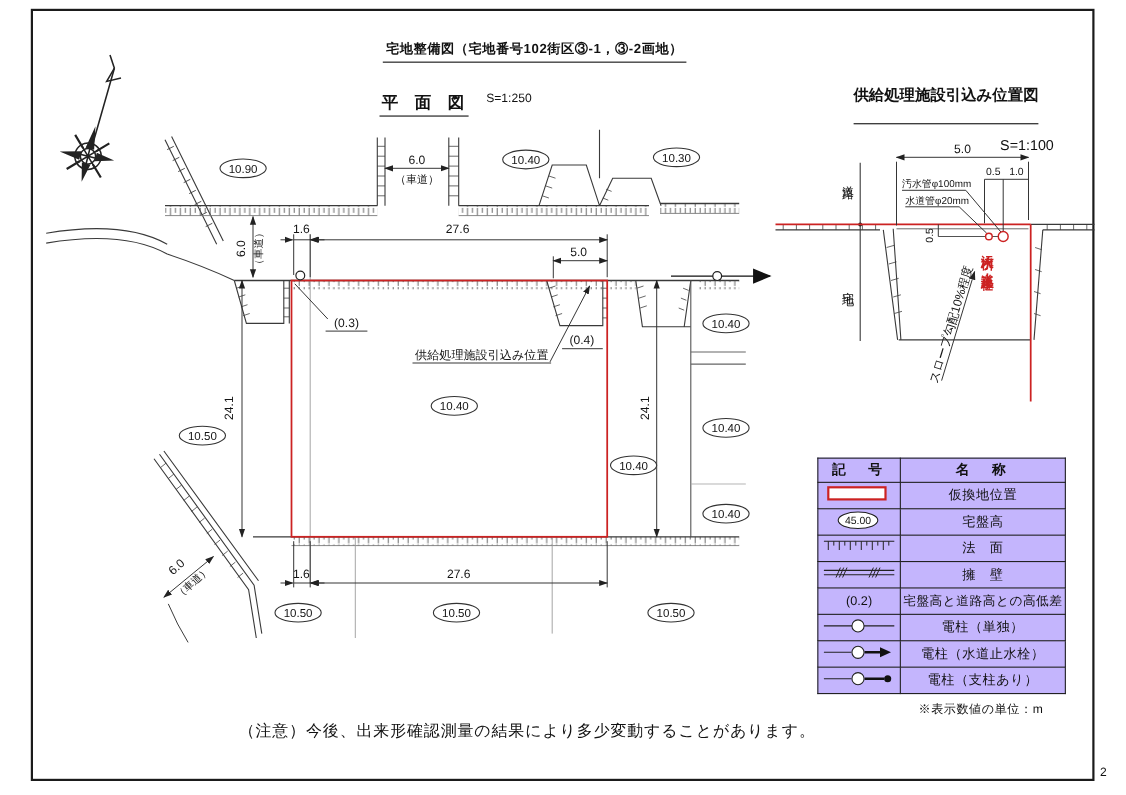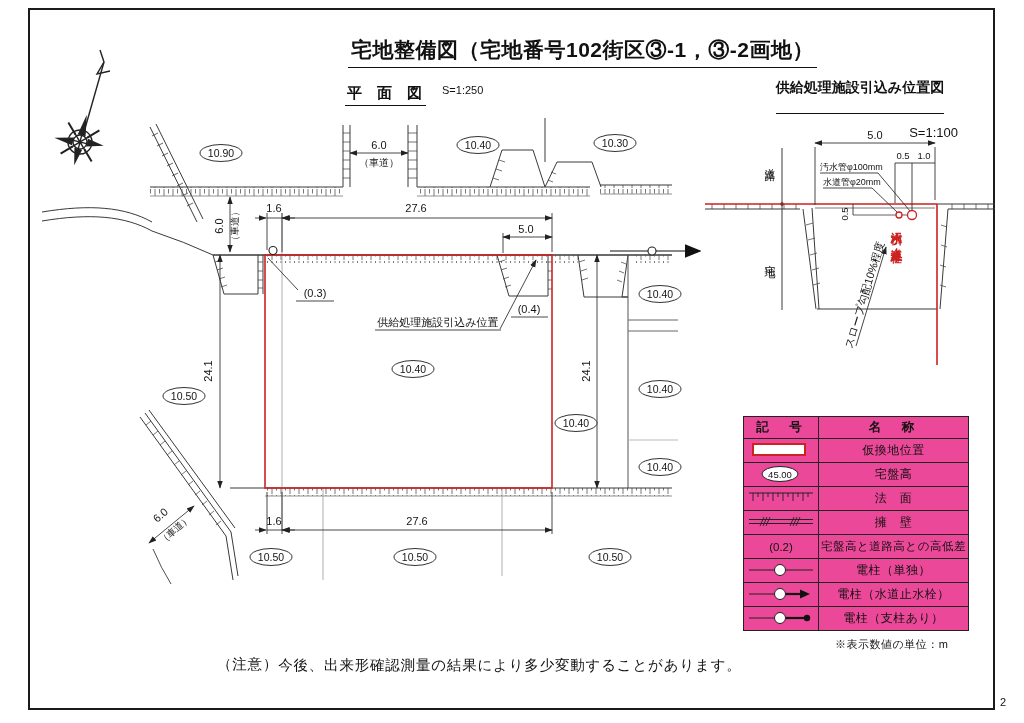--- a/index.html
+++ b/index.html
@@ -8,21 +8,21 @@
     position:relative; background:#ffffff;
     font-family:"Liberation Sans", sans-serif; color:#111;
     overflow:hidden;
   }
   .abs { position:absolute; }
   .frame {
     left:28px; top:8px; width:967px; height:702px;
     border:2px solid #1b1b1b;
   }
   .main-title {
-    left:348px; top:36px; font-size:21px; font-weight:bold;
+    left:348px; top:36px; font-size:12px; font-weight:bold;
     letter-spacing:0.5px; border-bottom:1.6px solid #111; padding:0 3px 3px 3px;
     white-space:nowrap;
   }
   .plan-title-row { left:345px; top:84px; display:flex; align-items:flex-start; }
   .plan-title {
     font-size:15px; font-weight:bold; border-bottom:1.6px solid #111;
     padding:0 4px 2px 2px; white-space:nowrap;
   }
   .plan-scale { font-size:11px; margin-left:16px; }
   .detail-title-wrap { left:752px; top:78px; width:216px; text-align:center; }
@@ -40,21 +40,21 @@
     color:#cc2222; font-size:11.5px; font-weight:bold; line-height:13px;
     letter-spacing:1px;
   }
   .red-vtext span { display:inline-block; margin:0 0.5px; }
   .legend-title {
     left:743px; top:394px; width:224px; text-align:center;
     font-size:14.5px; font-weight:bold; letter-spacing:6px;margin-top:36px;
   }
   table.legend {
     position:absolute; left:743px; top:416px; border-collapse:collapse;
-    border:1.6px solid #1b1b1b; background:#ec4899;
+    border:1.6px solid #1b1b1b; background:#c4b5fd;
   }
   table.legend td { border:1.2px solid #222; text-align:center; vertical-align:middle; }
   td.sym { width:75px; height:24px; font-size:11.5px; }
   td.nm  { width:150px; height:24px; font-size:12px; letter-spacing:0.5px; }
   tr.hdr td { height:22px; font-size:12.5px; font-weight:bold; letter-spacing:4px; }
   .unit-note { left:835px; top:637px; font-size:11px; letter-spacing:0.5px; }
   .note { left:196px; top:655px; display:flex; font-size:14.5px; letter-spacing:0.8px;margin-left:21px; }
   .note .lines div { line-height:21px; }
   .page-num { left:1000px; top:696px; font-size:11px; }
   svg text { font-family:"Liberation Sans", sans-serif; fill:#141414; }

